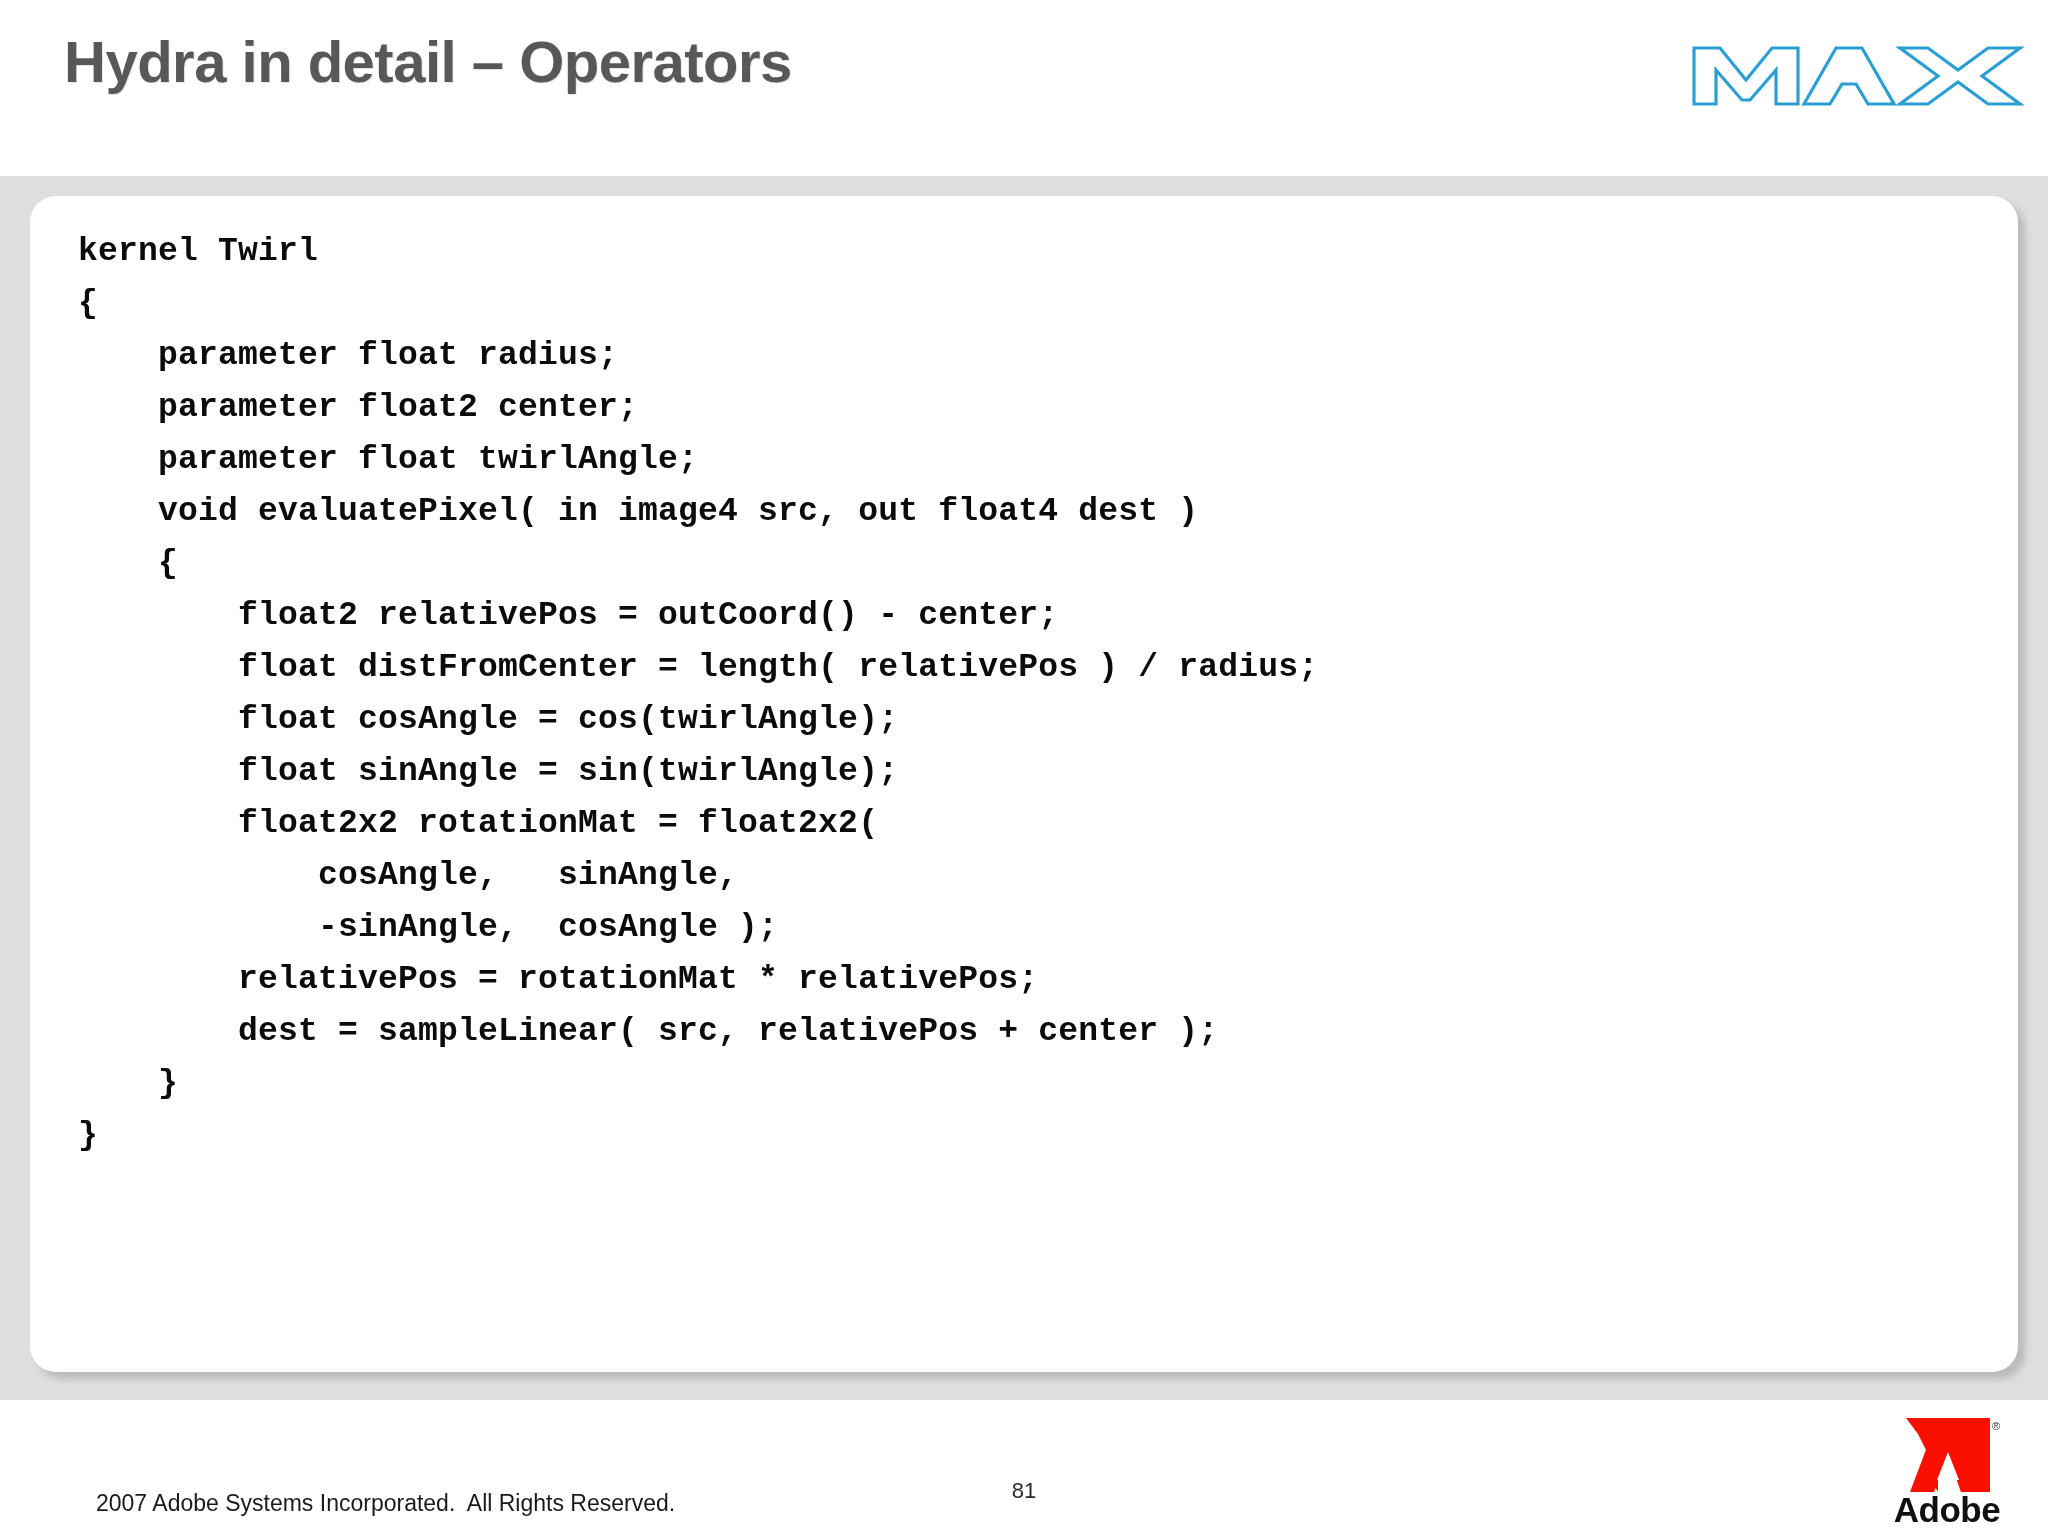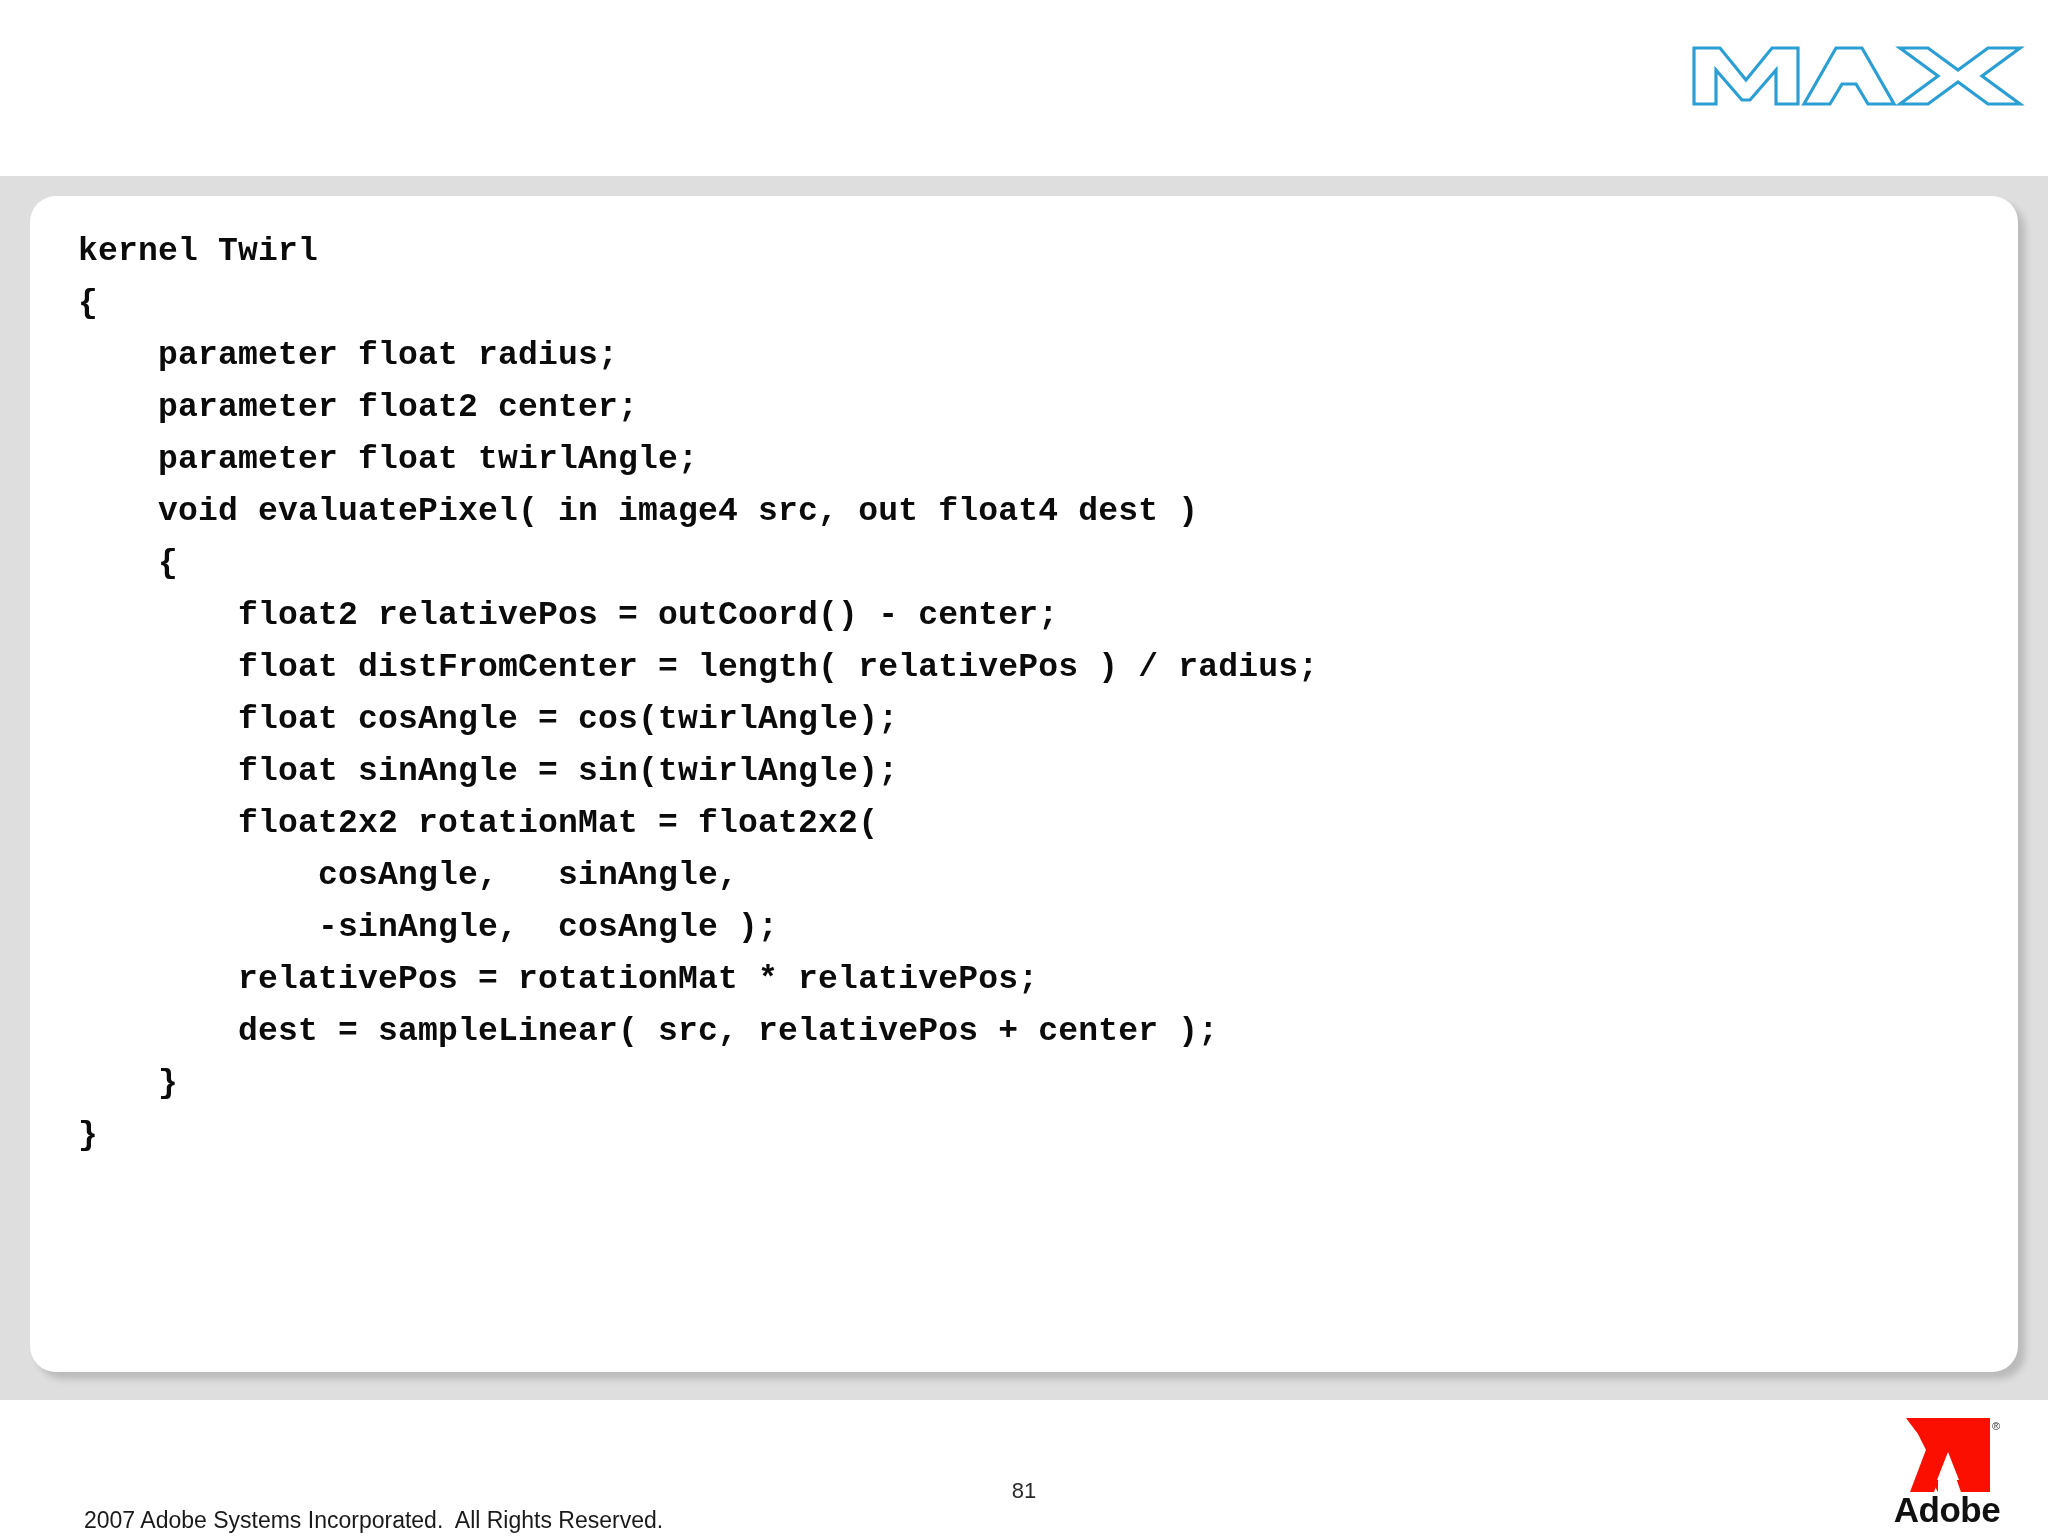--- a/index.html
+++ b/index.html
@@ -81,28 +81,27 @@
   #slide-footer {
     position: absolute;
     left: 0;
     top: 1400px;
     width: 2048px;
     height: 136px;
     background: #ffffff;
   }
   #copyright-text {
     position: absolute;
-    left: 84px;
+    left: 96px;
     top: 1490px;
     font-family: "Liberation Sans", sans-serif;
     font-size: 23px;
     font-weight: normal;
     color: #1a1a1a;
     white-space: pre;
-    margin-top: 17px;
   }
   #page-number {
     position: absolute;
     left: 0;
     top: 1478px;
     width: 2048px;
     text-align: center;
     font-family: "Liberation Sans", sans-serif;
     font-size: 22px;
     color: #2a2a2a;
@@ -138,20 +137,21 @@
     right: 22px;
     top: 2px;
     font-size: 11px;
     color: #333;
   }
 </style>
 </head>
 <body>
 
 <div id="slide-header">
+  <div id="slide-title">Hydra in detail – Operators</div>
 
   <div id="max-logo">
     <svg viewBox="0 0 340 86" width="340" height="86" aria-hidden="true">
       <g fill="none" stroke="#2b9fd4" stroke-width="3.2" stroke-linejoin="miter">
 
         <path d="M4 78 L4 22 L30 22 L56 54 L82 22 L108 22 L108 78 L86 78 L86 44 L60 74 L52 74 L26 44 L26 78 Z"></path>
 
         <path d="M114 78 L146 22 L172 22 L204 78 L178 78 L166 58 L152 58 L140 78 Z"></path>
 
         <path d="M210 22 L238 22 L268 44 L298 22 L330 22 L292 50 L330 78 L298 78 L268 56 L238 78 L210 78 L248 50 Z"></path>

